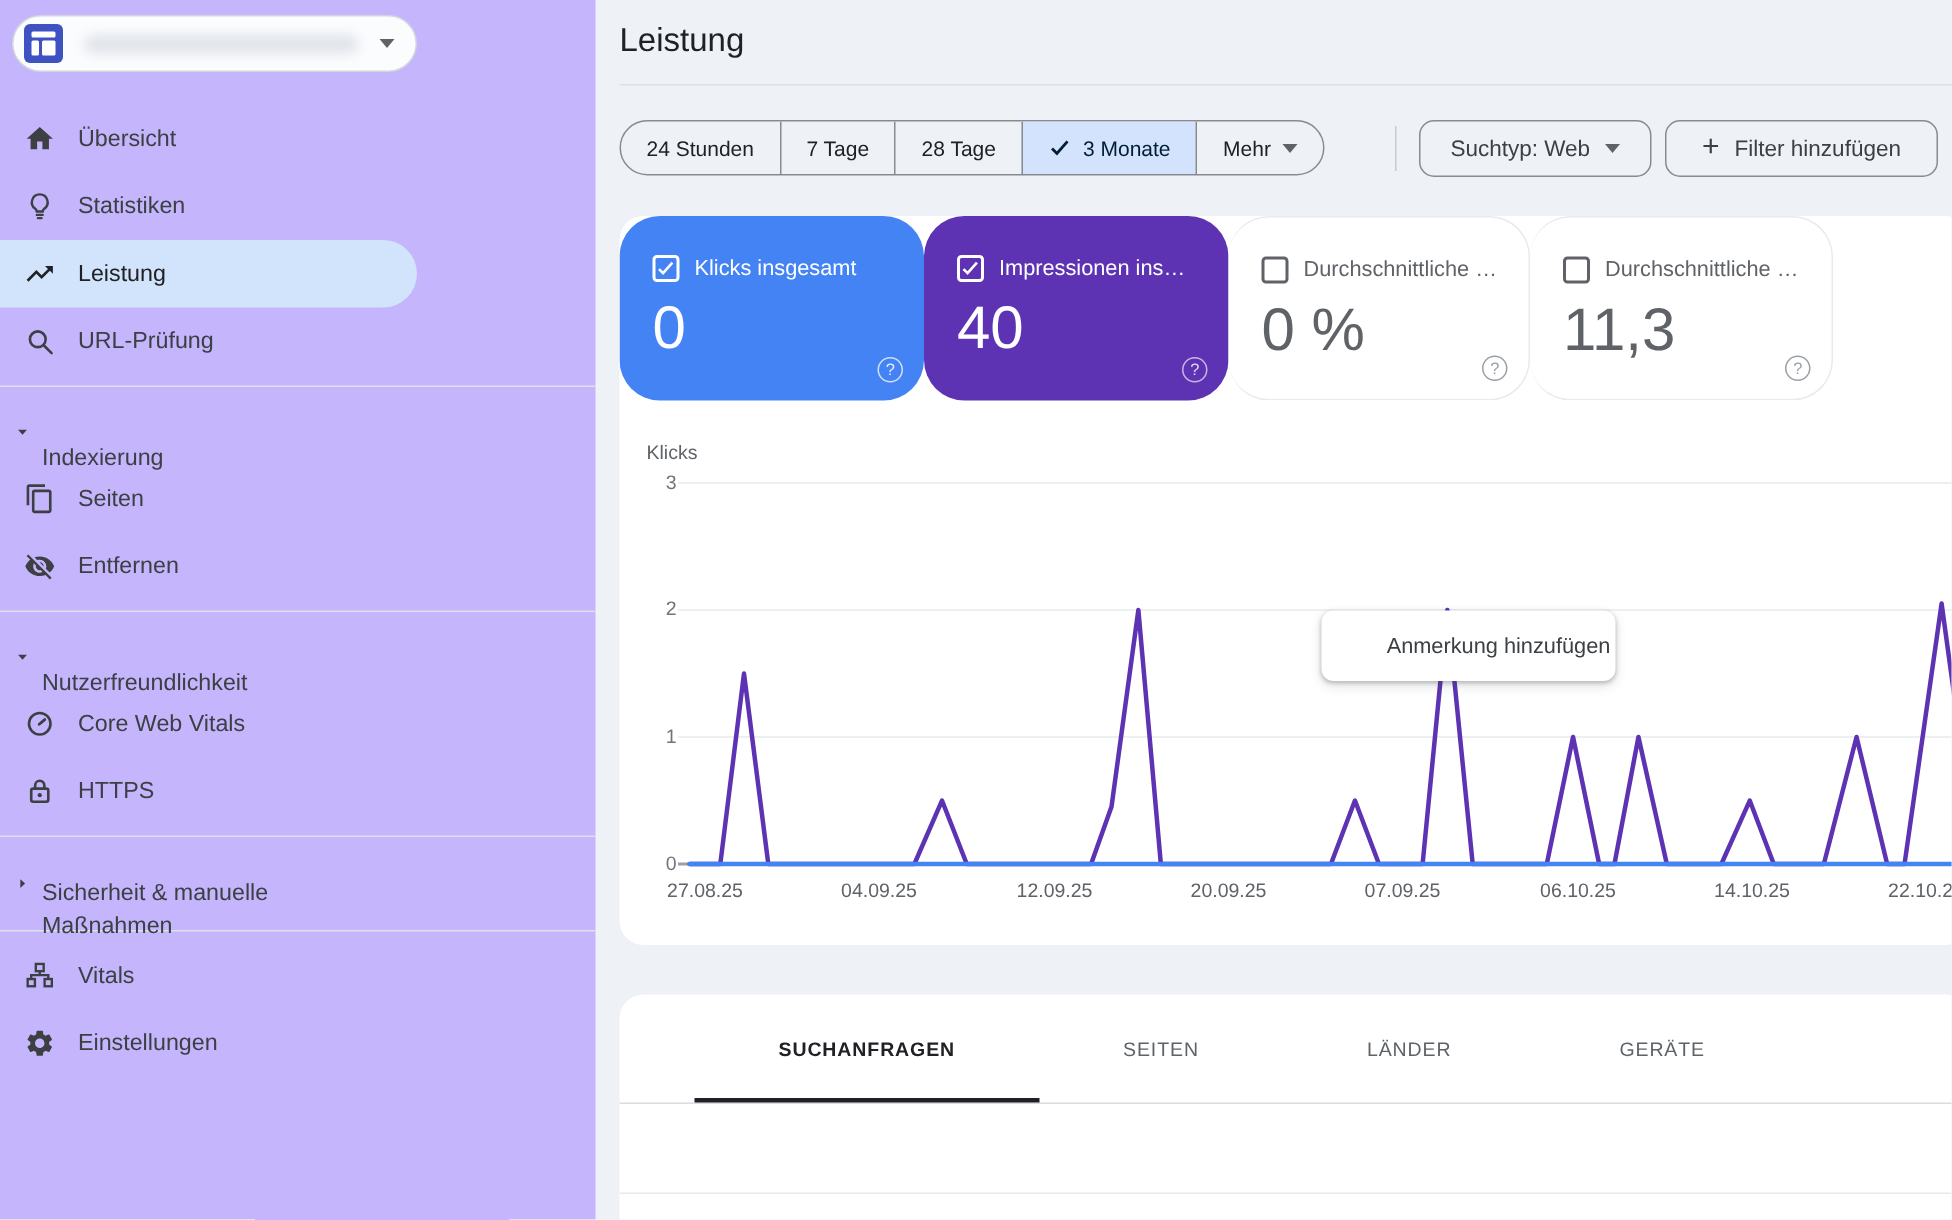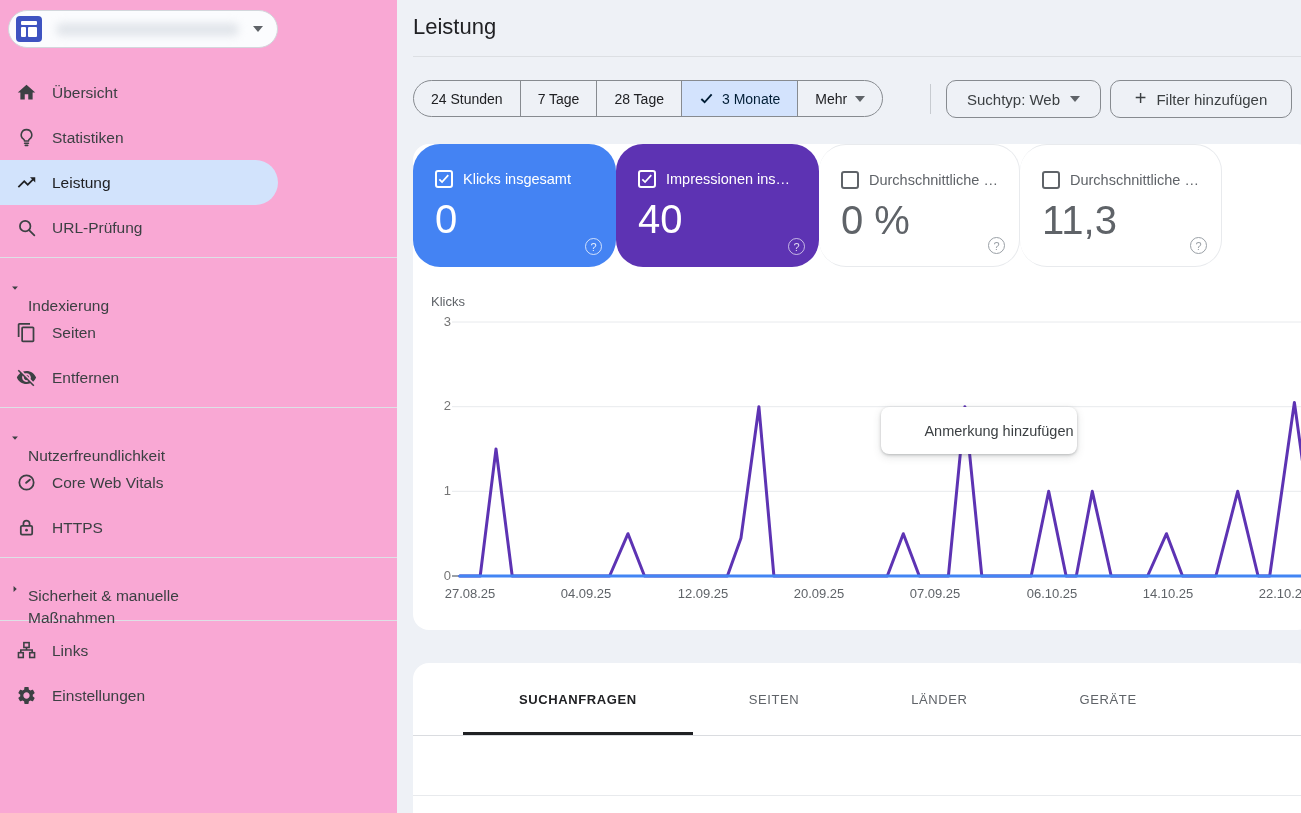--- a/index.html
+++ b/index.html
@@ -4,21 +4,21 @@
 <style>
   * { margin:0; padding:0; box-sizing:border-box; }
   html,body { width:1301px; height:813px; overflow:hidden; }
   body {
     font-family:"Liberation Sans","DejaVu Sans",sans-serif;
     background:#eef1f6; color:#202124; position:relative;
   }
   svg { display:block; }
 
   
-  .sidebar { position:absolute; left:0; top:0; width:397px; height:813px; background:#f9a8d4; }
+  .sidebar { position:absolute; left:0; top:0; width:397px; height:813px; background:#c4b5fd; }
   .prop-pill {
     position:absolute; left:8px; top:10px; width:270px; height:38px;
     background:#fbfcfe; border:1px solid #d3d7dc; border-radius:19px;
     display:flex; align-items:center; padding:0 14px 0 7px; cursor:pointer;
   }
   .prop-icon { width:26px; height:26px; border-radius:4px; background:#3e53c1; position:relative; flex:0 0 auto; }
   .prop-icon .bar  { position:absolute; left:5px; top:5px; width:16px; height:4px; background:#fff; border-radius:1px; }
   .prop-icon .blkL { position:absolute; left:5px; top:11px; width:5px; height:10px; background:#fff; border-radius:1px; }
   .prop-icon .blkR { position:absolute; left:12px; top:11px; width:9px; height:10px; background:#fff; border-radius:1px; }
   .redacted { flex:1 1 auto; height:13px; margin:0 14px; border-radius:6px;
@@ -208,21 +208,21 @@
 
     <div class="nav-div"></div>
 
     <div class="nav-item">
       <svg class="nicon" viewBox="0 0 24 24">
         <rect x="9" y="3" width="6" height="5.5" fill="none" stroke="#3c4043" stroke-width="1.8"></rect>
         <path d="M12 8.5v3M5.5 14.5v-3h13v3" fill="none" stroke="#3c4043" stroke-width="1.8"></path>
         <rect x="2.8" y="14.5" width="5.5" height="5.5" fill="none" stroke="#3c4043" stroke-width="1.8"></rect>
         <rect x="15.7" y="14.5" width="5.5" height="5.5" fill="none" stroke="#3c4043" stroke-width="1.8"></rect>
       </svg>
-      <span class="nlabel">Links</span>
+      <span class="nlabel">Vitals</span>
     </div>
 
 
     <div class="nav-item">
       <svg class="nicon" viewBox="0 0 24 24">
           <path d="M19.14 12.94c.04-.3.06-.61.06-.94 0-.32-.02-.64-.07-.94l2.03-1.58c.18-.14.23-.41.12-.61l-1.92-3.32c-.12-.22-.37-.29-.59-.22l-2.39.96c-.5-.38-1.03-.7-1.62-.94l-.36-2.54c-.04-.24-.24-.41-.48-.41h-3.84c-.24 0-.43.17-.47.41l-.36 2.54c-.59.24-1.13.57-1.62.94l-2.39-.96c-.22-.08-.47 0-.59.22L2.74 8.87c-.12.21-.08.47.12.61l2.03 1.58c-.05.3-.09.63-.09.94s.02.64.07.94l-2.03 1.58c-.18.14-.23.41-.12.61l1.92 3.32c.12.22.37.29.59.22l2.39-.96c.5.38 1.03.7 1.62.94l.36 2.54c.05.24.24.41.48.41h3.84c.24 0 .44-.17.47-.41l.36-2.54c.59-.24 1.13-.56 1.62-.94l2.39.96c.22.08.47 0 .59-.22l1.92-3.32c.12-.22.07-.47-.12-.61l-2.01-1.58zM12 15.6c-1.98 0-3.6-1.62-3.6-3.6s1.62-3.6 3.6-3.6 3.6 1.62 3.6 3.6-1.62 3.6-3.6 3.6z" fill="#3c4043"></path>
         </svg>
       <span class="nlabel">Einstellungen</span>
     </div>
 

